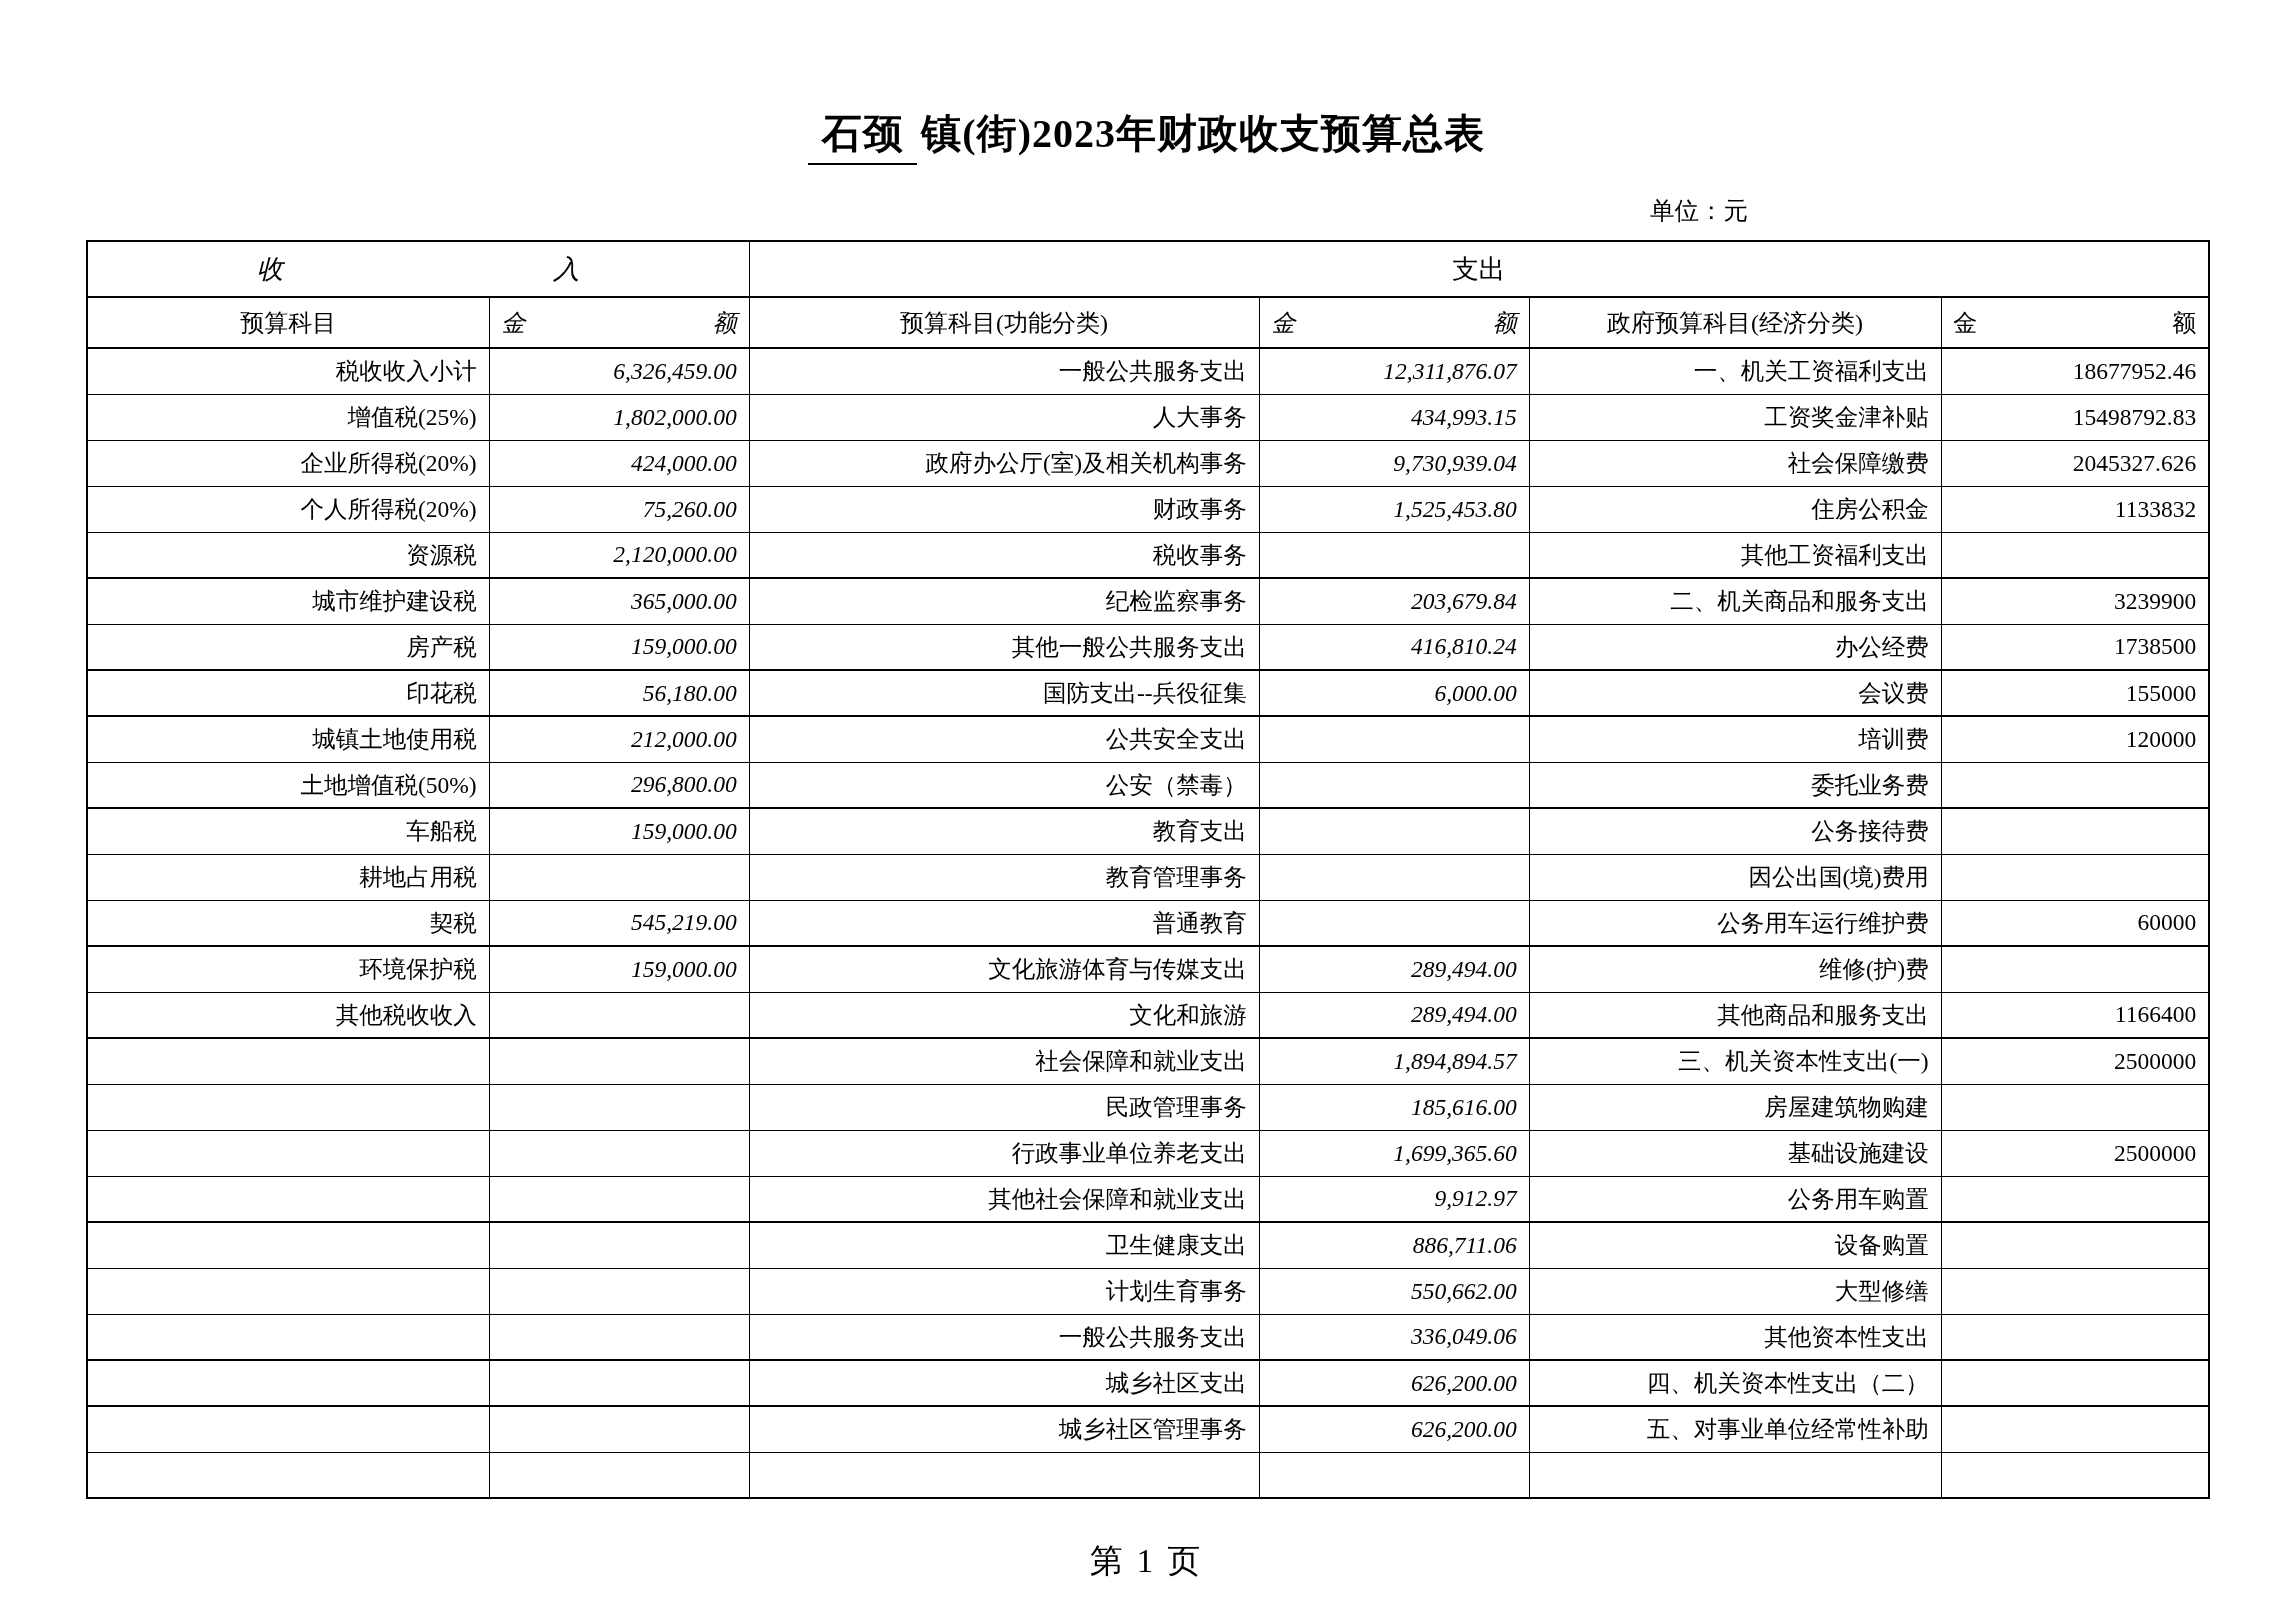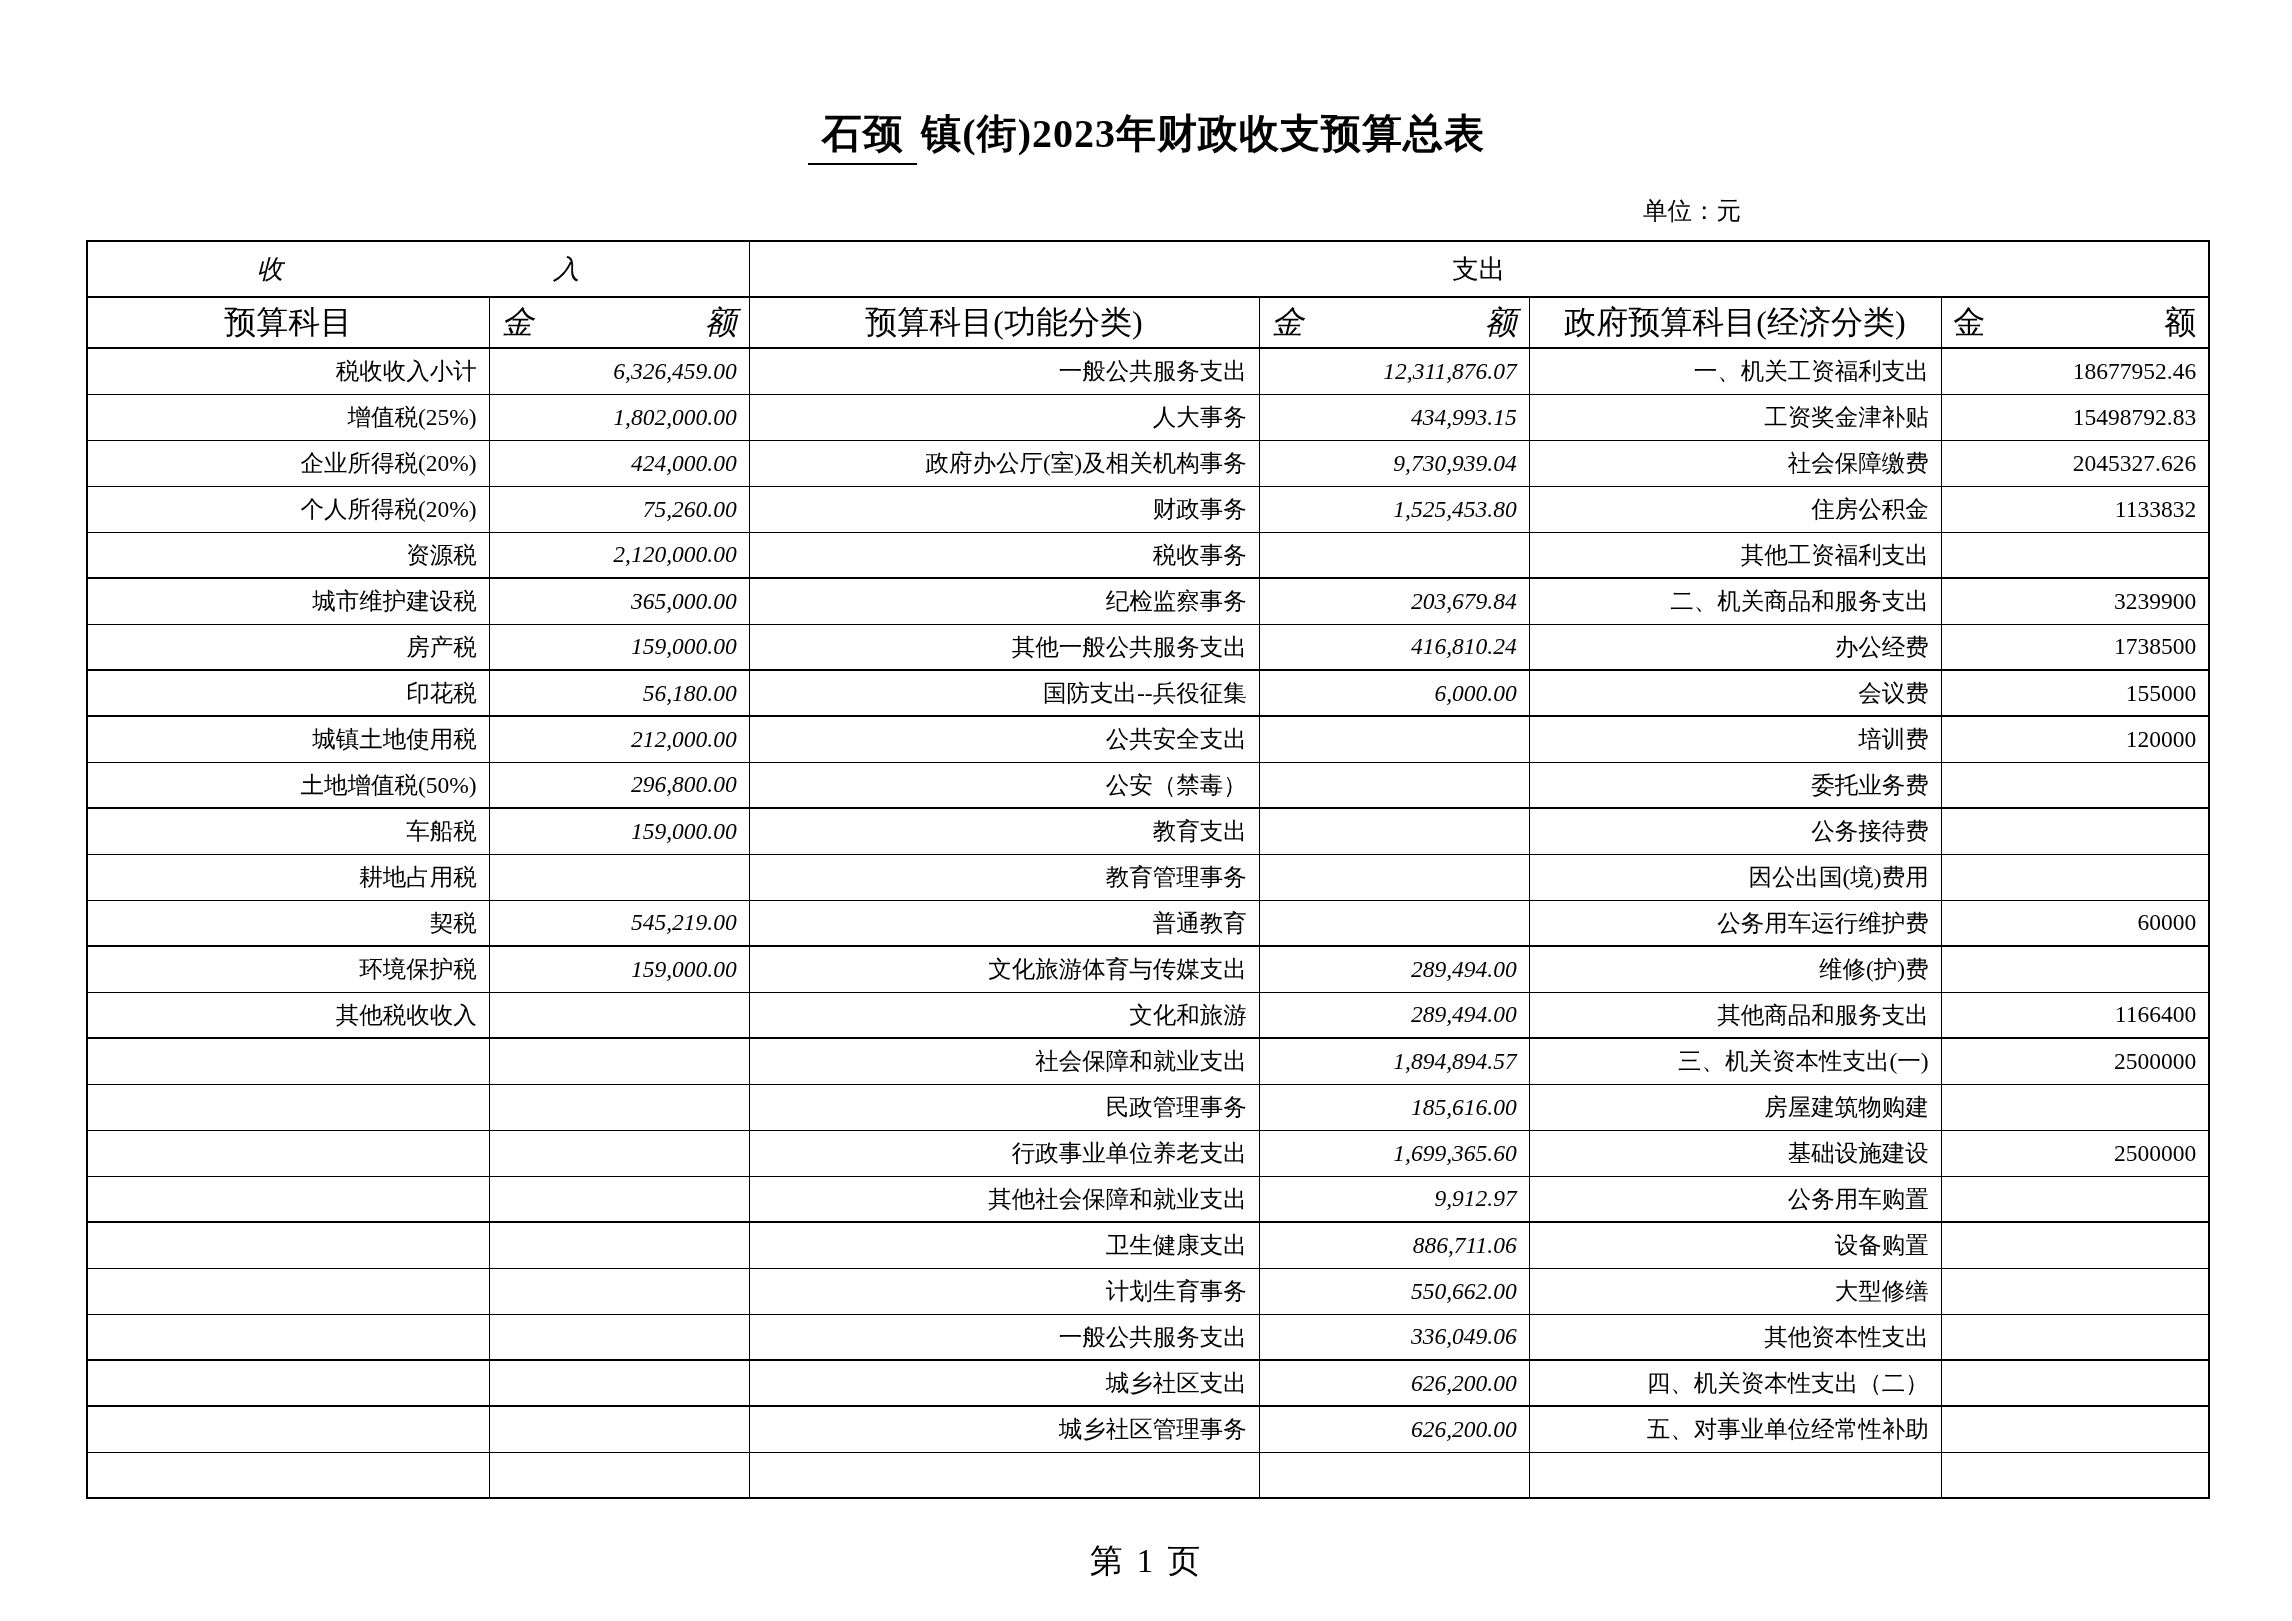--- a/index.html
+++ b/index.html
@@ -40,21 +40,21 @@
   .doc-title .town {
     display: inline-block;
     border-bottom: 2.9px solid #000;
     padding: 0 13.7px 2px 13.7px;
     margin-right: 3.9px;
   }
   
   .unit-note {
     position: absolute;
     top: 194px;
-    right: 130px;
+    right: 123px;
     font-size: 24.5px;
     white-space: nowrap;
   }
   
   table.budget {
     position: absolute;
     top: 240px;
     left: 86px;
     width: 2120px;
     border-collapse: collapse;
@@ -98,21 +98,21 @@
   }
   .spread-amt {
     display: inline-block;
     width: 100%;
     text-align: justify;
     text-align-last: justify;
   }
   
   tr.col-head td {
     text-align: center;
-    font-size: 32px;
+    font-size: 24px;
     height: 51px;
     border-bottom: 2.9px solid #000;
   }
   tr.col-head td.amt {
     text-align: left;
     margin-top: 8px;
   }
   
   td.item-l1 {
     font-weight: bold;

